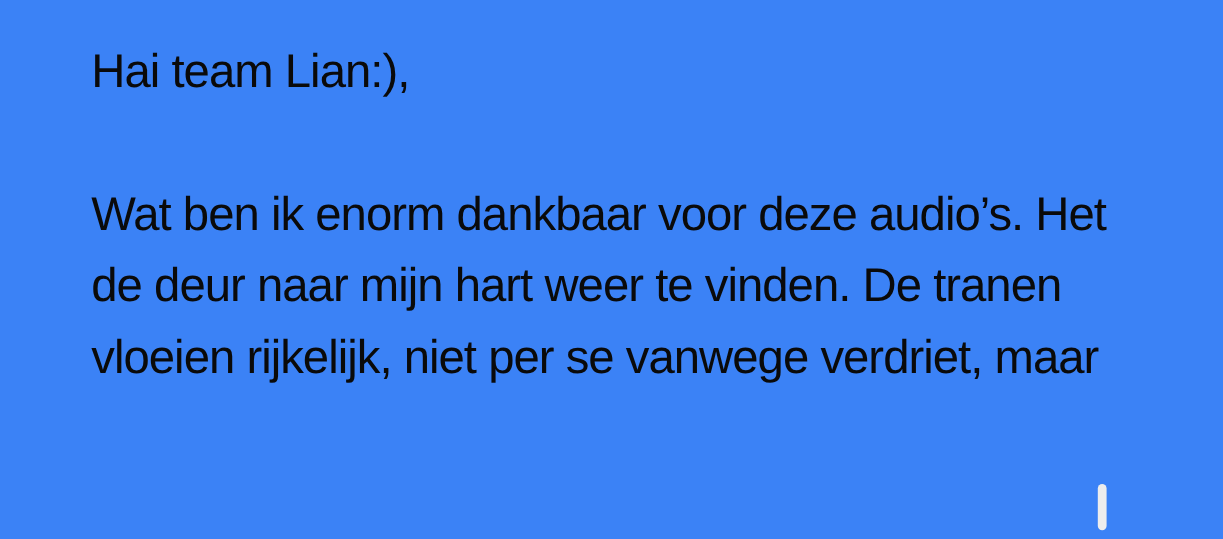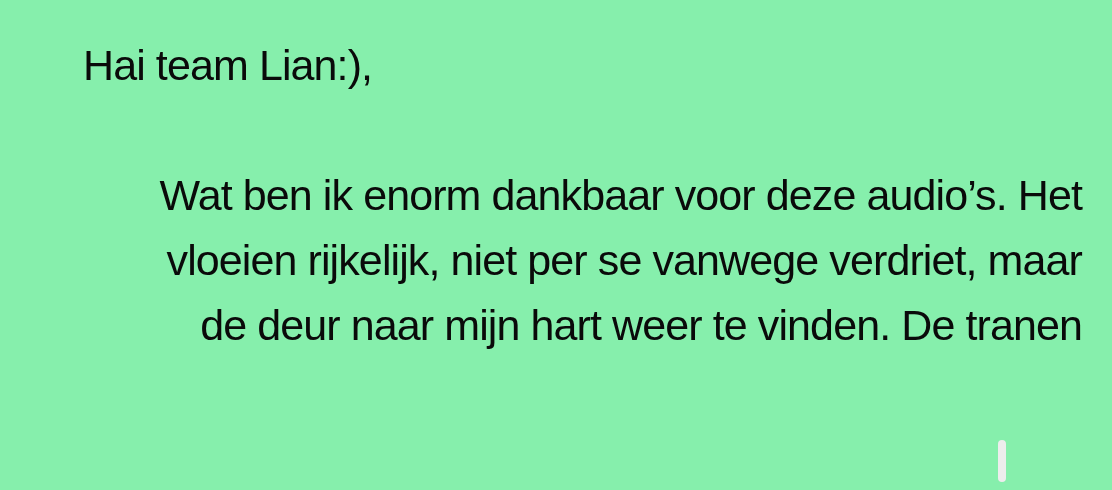--- a/index.html
+++ b/index.html
@@ -4,21 +4,21 @@
   <style>
     html, body {
       margin: 0;
       padding: 0;
       background: #ffffff;
     }
     .page {
       position: relative;
       width: 1112px;
       height: 490px;
-      background: #86efac;
+      background: #3b82f6;
       overflow: hidden;
       font-family: "Liberation Sans", "DejaVu Sans", sans-serif;
       font-size: 43px;
       line-height: 65px;
       letter-spacing: -0.9px;
       color: #0a0a0a;
       -webkit-font-smoothing: antialiased;
     }
     .content {
       position: absolute;
@@ -28,38 +28,37 @@
     }
     .greeting {
       margin: 0;
       white-space: nowrap;
     }
     .paragraph {
       margin: 65px 0 0 0; 
     }
     .line {
       white-space: nowrap;
-      text-align: right;
     }
     .faded-caret {
       position: absolute;
       left: 998px;
       top: 440px;
       width: 8px;
       height: 42px;
       background: #ededed;
       border-radius: 4px;
     }
   </style>
 </head>
 <body>
 
 <div class="page">
   <div class="content">
     <p class="greeting">Hai team Lian:),</p>
     <div class="paragraph">
       <div class="line">Wat ben ik enorm dankbaar voor deze audio’s. Het</div>
+      <div class="line">de deur naar mijn hart weer te vinden. De tranen</div>
       <div class="line">vloeien rijkelijk, niet per se vanwege verdriet, maar</div>
-      <div class="line">de deur naar mijn hart weer te vinden. De tranen</div>
     </div>
   </div>
   <div class="faded-caret"></div>
 </div>
 
 </body></html>

